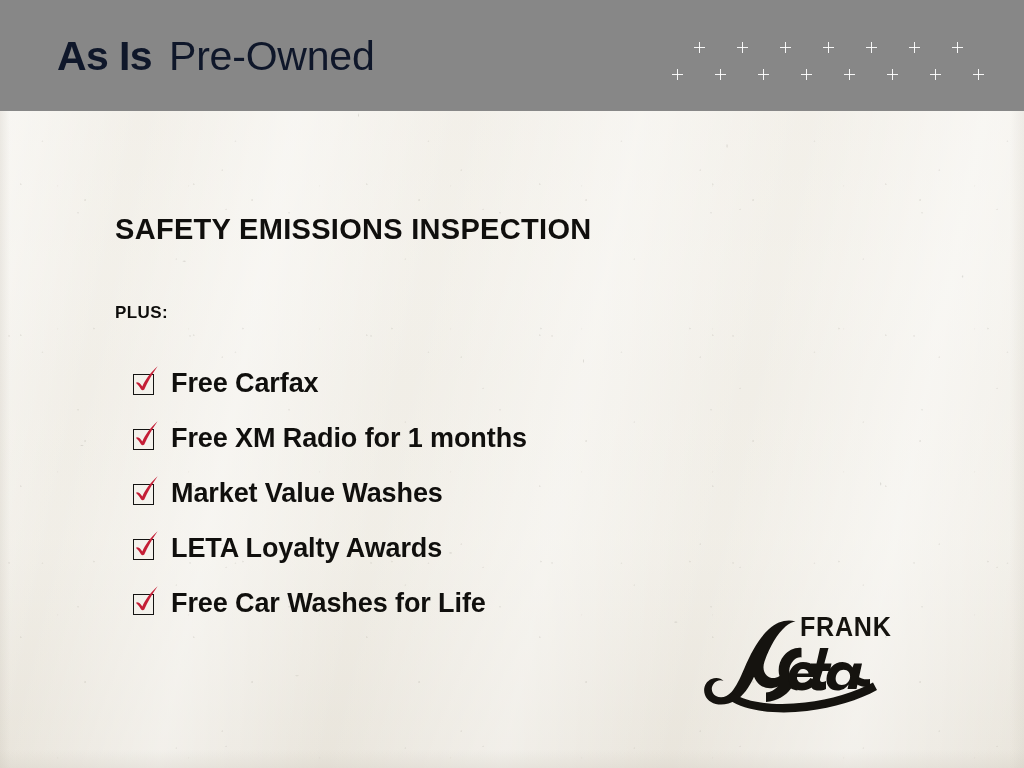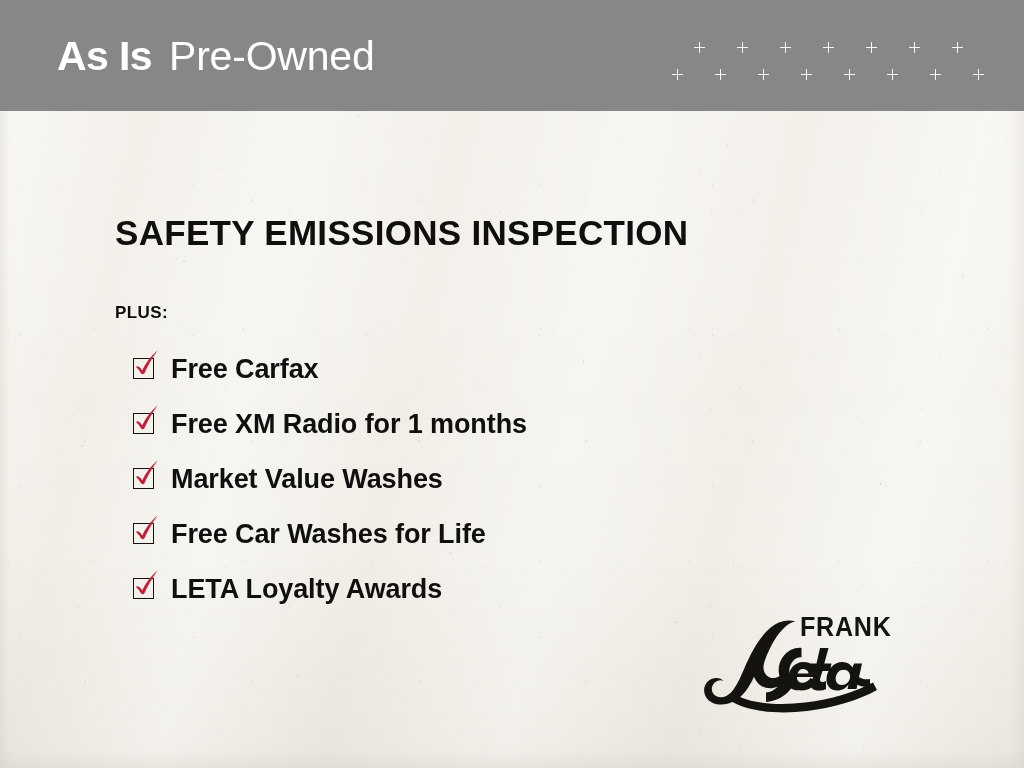--- a/index.html
+++ b/index.html
@@ -88,21 +88,21 @@
     background: #878787;
     z-index: 4;
   }
   .header-title {
     position: absolute;
     left: 57px;
     top: 36px;
     display: flex;
     align-items: baseline;
     white-space: nowrap;
-    color: #ffffff;
+    color: #0f172a;
     line-height: 1;
   }
   .title-bold {
     font-size: 41px;
     font-weight: 700;
     letter-spacing: -0.6px;
   }
   .title-light {
     font-size: 41px;
     font-weight: 400;
@@ -156,21 +156,21 @@
     left: 0;
     top: 0;
     width: 1024px;
     height: 768px;
     z-index: 3;
   }
   .headline {
     position: absolute;
     left: 115px;
     top: 213px;
-    font-size: 35px;
+    font-size: 29px;
     font-weight: 600;
     letter-spacing: 0.3px;
     color: #100f0d;
     white-space: nowrap;
   }
   .plus-label {
     position: absolute;
     left: 115px;
     top: 303px;
     font-size: 17px;
@@ -183,21 +183,21 @@
   .check-list {
     position: absolute;
     left: 133px;
     top: 342px;
     width: 700px;
   }
   .check-item {
     position: relative;
     height: 55px;
     display: flex;
-    align-items: center;
+    align-items: flex-end;
   }
   .check-box-wrap {
     position: relative;
     width: 23px;
     height: 23px;
     flex: 0 0 auto;
     margin-right: 15px;
   }
   .check-box {
     position: absolute;
@@ -337,33 +337,33 @@
 
       <div class="check-item">
         <span class="check-box-wrap">
           <span class="check-box"></span>
           <svg class="check-tick" viewBox="0 0 34 34" xmlns="http://www.w3.org/2000/svg">
             <path d="M5.4 20.2 C7.6 20.0 9.6 21.6 11.3 24.4 C14.0 18.0 19.4 10.6 26.6 4.2
                      C21.0 12.4 16.4 20.2 13.3 27.6 C12.1 28.6 10.6 28.3 9.8 27.0
                      C8.4 24.6 7.0 22.6 5.4 21.6 Z" fill="#c41e36"></path>
           </svg>
         </span>
-        <span class="check-label">Free Car Washes for Life</span>
+        <span class="check-label">LETA Loyalty Awards</span>
       </div>
 
       <div class="check-item">
         <span class="check-box-wrap">
           <span class="check-box"></span>
           <svg class="check-tick" viewBox="0 0 34 34" xmlns="http://www.w3.org/2000/svg">
             <path d="M5.4 20.2 C7.6 20.0 9.6 21.6 11.3 24.4 C14.0 18.0 19.4 10.6 26.6 4.2
                      C21.0 12.4 16.4 20.2 13.3 27.6 C12.1 28.6 10.6 28.3 9.8 27.0
                      C8.4 24.6 7.0 22.6 5.4 21.6 Z" fill="#c41e36"></path>
           </svg>
         </span>
-        <span class="check-label">LETA Loyalty Awards</span>
+        <span class="check-label">Free Car Washes for Life</span>
       </div>
 
     </div>
 
     <div class="logo">
 
       <div class="logo-frank">FRANK</div>
 
       <svg class="logo-script" viewBox="0 0 215 112" xmlns="http://www.w3.org/2000/svg">
 

